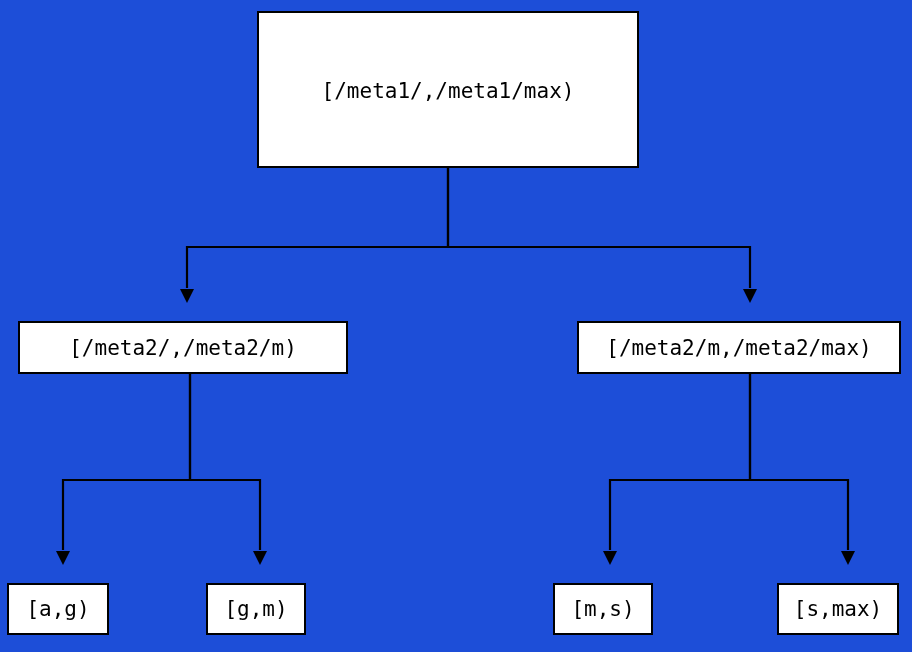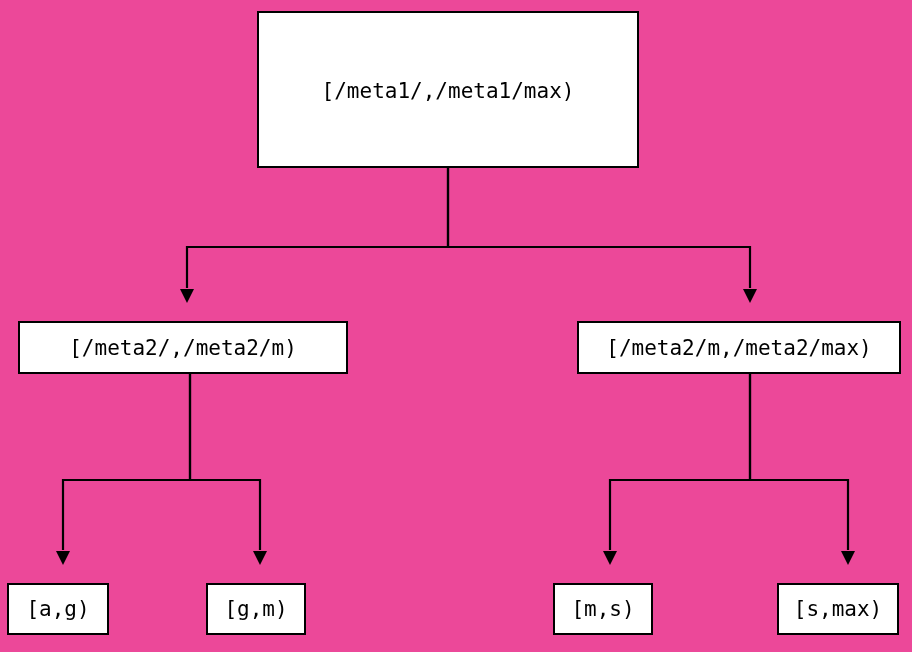--- a/index.html
+++ b/index.html
@@ -4,21 +4,21 @@
 <style>
   html, body {
     margin: 0;
     padding: 0;
     background: #ffffff;
   }
   #diagram-root {
     position: relative;
     width: 912px;
     height: 652px;
-    background: #ec4899;
+    background: #1d4ed8;
     font-family: "DejaVu Sans Mono", "Liberation Mono", monospace;
     overflow: hidden;
   }
   svg#tree-canvas {
     display: block;
     width: 912px;
     height: 652px;
   }
   .node-box {
     fill: #ffffff;

